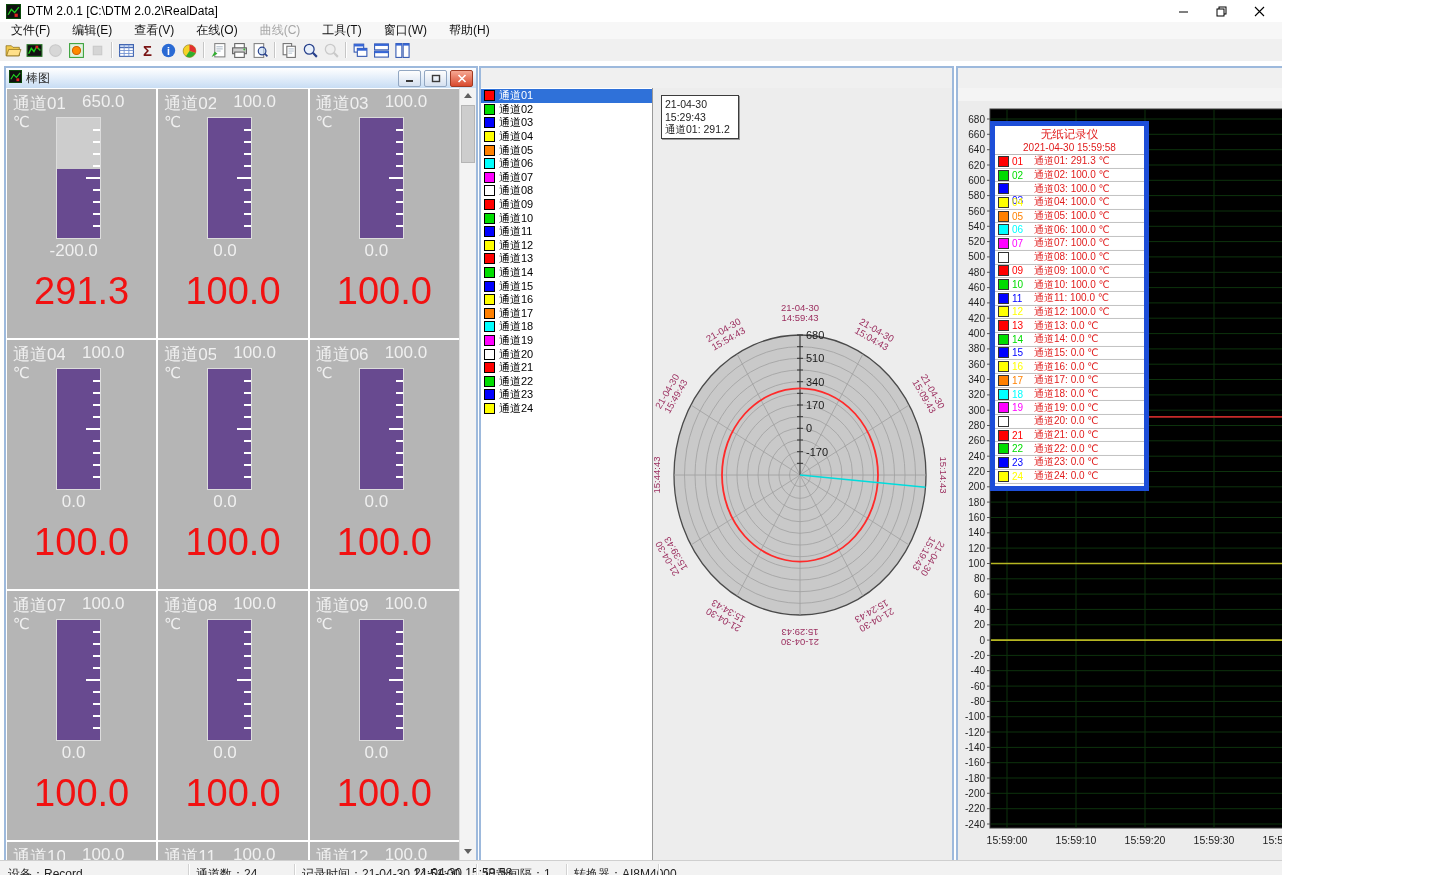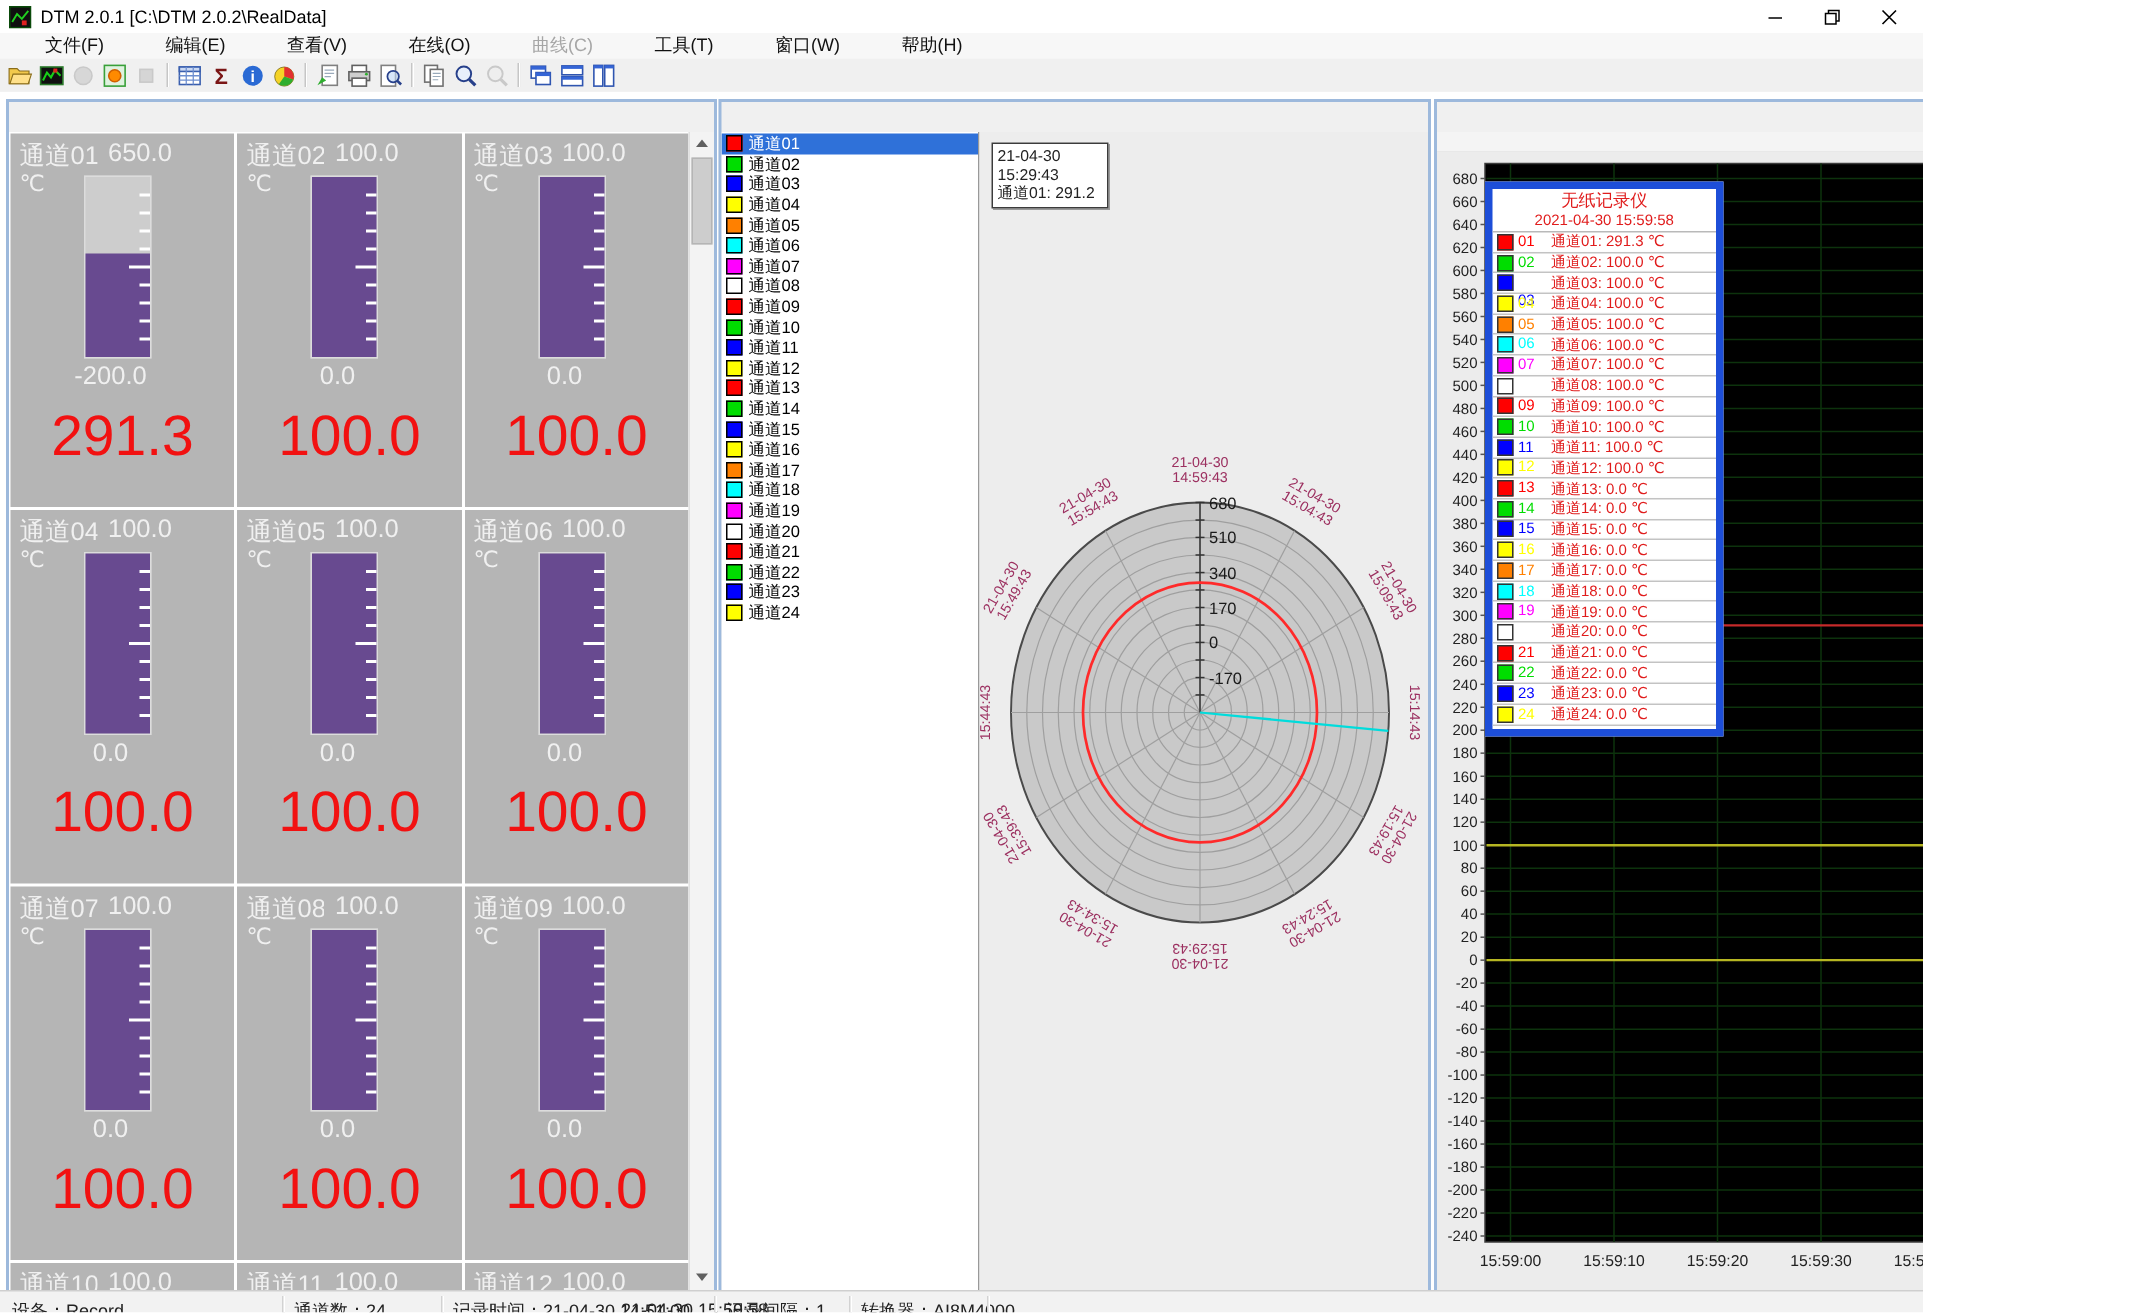--- a/index.html
+++ b/index.html
@@ -5,21 +5,21 @@
   html,body{margin:0;padding:0;}
   .app{position:relative;width:1282px;height:875px;background:#fff;overflow:hidden;
        font-family:"Liberation Sans","DejaVu Sans",sans-serif;-webkit-font-smoothing:antialiased;}
   
   .titlebar{position:absolute;left:0;top:0;right:0;height:22px;background:#fff;display:flex;align-items:center;}
   .t-icon{margin:0 6px;display:flex;}
   .t-title{font-size:12px;color:#000;}
   .t-btns{position:absolute;right:4px;top:0;height:22px;display:flex;}
   .t-btn{width:38px;height:22px;display:flex;align-items:center;justify-content:center;}
   .menubar{position:absolute;top:22px;left:0;right:0;height:17px;background:#f7f7f7;display:flex;align-items:center;font-size:12px;}
-  .menu-item{padding:0 11px;color:#111;margin-left:19px;}
+  .menu-item{padding:0 11px;color:#111;}
   .menu-item.disabled{color:#a6a6a6;}
   .toolbar{position:absolute;top:39px;left:0;right:0;height:22px;background:#f0f0f0;border-bottom:1px solid #dadada;display:flex;align-items:center;padding-left:3px;}
   .tb-icon{width:21px;height:19px;display:flex;align-items:center;justify-content:center;}
   .tb-icon.disabled{filter:grayscale(1);opacity:.45;}
   .tb-sep{width:1px;height:16px;background:#c6c6c6;border-right:1px solid #fff;margin:0 3px;}
   .mdi{position:absolute;top:61px;left:0;right:0;height:799px;background:#fff;}
   .statusbar{position:absolute;left:0;top:860px;right:0;height:20px;background:#f2f2f2;border-top:1px solid #cfcfcf;font-size:12px;color:#222;}
   .sb-item{position:absolute;top:5px;white-space:nowrap;}
   .sb-div{position:absolute;top:3px;width:1px;height:14px;background:#d2d2d2;border-right:1px solid #fff;}
   
@@ -33,21 +33,21 @@
     display:flex;align-items:center;justify-content:center;}
   .ct-btn.close-active{background:linear-gradient(#f6a893,#d94a2e);border-color:#a03a22;}
   .child-body{position:absolute;left:0;right:0;top:20px;bottom:0;overflow:hidden;}
   
   #bar-window{left:4px;top:5px;width:470px;height:792px;}
   .gauge-grid{position:absolute;left:0;top:0;right:16px;bottom:0;background:#fff;overflow:hidden;
     display:grid;grid-template-columns:repeat(3,1fr);grid-auto-rows:249px;gap:2px;padding:1px;}
   .gauge{position:relative;background:#b5b5b5;overflow:hidden;}
   .g-head{position:absolute;top:3px;left:6px;right:2px;display:flex;color:#f0f0f0;font-size:17px;white-space:nowrap;}
   .g-name{max-width:52px;overflow:hidden;flex:none;}
-  .g-max{margin-left:7px;text-align:center;}
+  .g-max{margin-left:17px;text-align:center;}
   .g-unit{position:absolute;top:24px;left:6px;font-size:15px;color:#f0f0f0;}
   .g-bar{position:absolute;left:49px;top:28px;width:43px;height:120px;background:#cdcdcd;border:1px solid #dcdcdc;}
   .g-fill{position:absolute;left:0;right:0;bottom:0;background:#684a90;}
   .g-tick{position:absolute;right:0;height:2px;background:#fff;}
   .g-min{position:absolute;top:152px;left:0;right:16px;text-align:center;color:#f0f0f0;font-size:17px;}
   .g-value{position:absolute;top:183px;left:0;right:0;text-align:center;color:#f21111;font-size:38px;line-height:1;}
   .v-scroll{position:absolute;right:0;top:0;bottom:0;width:16px;background:#f3f3f3;border-left:1px solid #e0e0e0;}
   .sb-btn{height:16px;background:#f3f3f3;position:relative;}
   .sb-btn.bottom{position:absolute;bottom:0;left:0;right:0;}
   .arr-up{width:0;height:0;border-left:4px solid transparent;border-right:4px solid transparent;border-bottom:5px solid #606060;margin:5px auto;}
@@ -246,20 +246,46 @@
           <rect x="1.8" y="1.5" width="5.6" height="1.9" fill="#3565d6"></rect>
           <rect x="8.6" y="1.5" width="5.6" height="13" fill="#fff" stroke="#2f55b0"></rect>
           <rect x="8.6" y="1.5" width="5.6" height="1.9" fill="#3565d6"></rect>
         </svg>
       </div>
     </div>
 
   <div class="mdi">
 
     <div class="child" id="bar-window">
+      <div class="child-title active">
+        <span><svg width="13" height="13" viewBox="0 0 14 14">
+              <rect width="14" height="14" fill="#0a4a0a"></rect>
+              <rect x="1" y="1" width="12" height="12" fill="#101010"></rect>
+              <polyline points="2,10 5,5 8,8 12,3" stroke="#20d020" fill="none" stroke-width="1.2"></polyline>
+              <rect x="8" y="9" width="3" height="3" fill="#e02020"></rect>
+            </svg></span>
+        <span class="ct-label">棒图</span>
+        <div class="ct-btns">
+          <div class="ct-btn">
+              <svg width="10" height="9">
+                <rect x="1" y="6" width="7" height="2" fill="#3a3a3a"></rect>
+              </svg>
+            </div>
+          <div class="ct-btn">
+              <svg width="10" height="9">
+                <rect x="1.5" y="1.5" width="7" height="6" fill="none" stroke="#3a3a3a" stroke-width="1.4"></rect>
+              </svg>
+            </div>
+          <div class="ct-btn close-active">
+              <svg width="10" height="9">
+                <path d="M1.5 1 L8.5 8 M8.5 1 L1.5 8" stroke="#fff" stroke-width="1.6"></path>
+              </svg>
+            </div>
+        </div>
+      </div>
       <div class="child-body">
         <div class="gauge-grid" id="gauge-grid">
             <div class="gauge">
               <div class="g-head">
                 <span class="g-name">通道01</span>
                 <span class="g-max">650.0</span>
               </div>
               <div class="g-unit">℃</div>
               <div class="g-bar">
                 <div class="g-fill" style="height:57.8%;background:#684a90;"></div>

